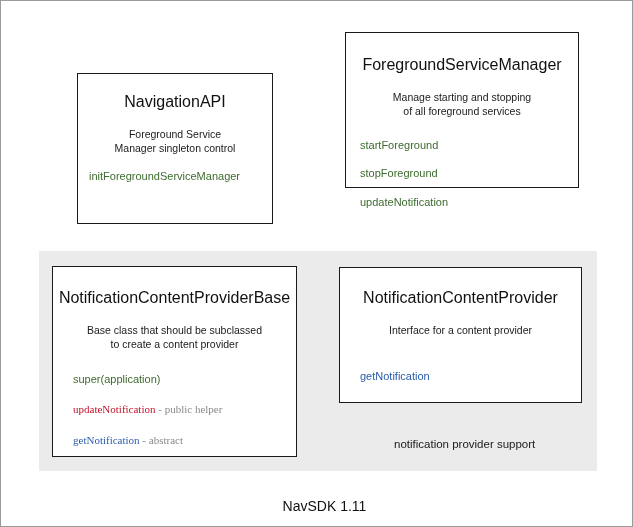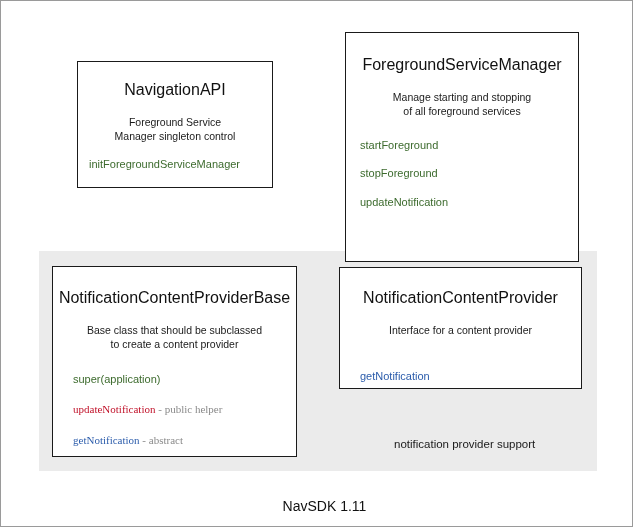--- a/index.html
+++ b/index.html
@@ -71,33 +71,33 @@
   
   .footer-caption {
     position: absolute;
     width: 100%;
     text-align: center;
     font-size: 14px;
     color: #111111;
   }
 
   
-  #box-navigation-api        { left:  76px; top:  60px; width: 196px; height: 127px; padding: 18px 0 0 0; }
+  #box-navigation-api        { left:  76px; top:  72px; width: 196px; height: 151px; padding: 18px 0 0 0; }
   #box-navigation-api .members { padding-left: 11px; }
   #box-navigation-api .member + .member { margin-top: 11px; }
 
-  #box-fsm                   { left: 344px; top:  31px; width: 234px; height: 230px; padding: 22px 0 0 0; }
+  #box-fsm                   { left: 344px; top:  31px; width: 234px; height: 156px; padding: 22px 0 0 0; }
   #box-fsm .members          { padding-left: 14px; margin-top: 20px; }
   #box-fsm .member + .member { margin-top: 15px; }
 
   #box-ncpb                  { left:  51px; top: 265px; width: 245px; height: 191px; padding: 21px 0 0 0; }
   #box-ncpb .members         { padding-left: 20px; margin-top: 21px; }
   #box-ncpb .member + .member{ margin-top: 17px; font-family: Liberation Serif, serif; }
 
-  #box-ncp                   { left: 338px; top: 266px; width: 243px; height: 122px; padding: 20px 0 0 0; }
+  #box-ncp                   { left: 338px; top: 266px; width: 243px; height: 136px; padding: 20px 0 0 0; }
   #box-ncp .members          { padding-left: 20px; margin-top: 33px; }
 
   #panel-notification-support{ left:  38px; top: 250px; width: 558px; height: 220px; }
   #label-notification-support{ left: 393px; top: 437px; }
 
   #footer-navsdk             { left: 8px; top: 497px; }
 </style>
 </head>
 <body>
 

